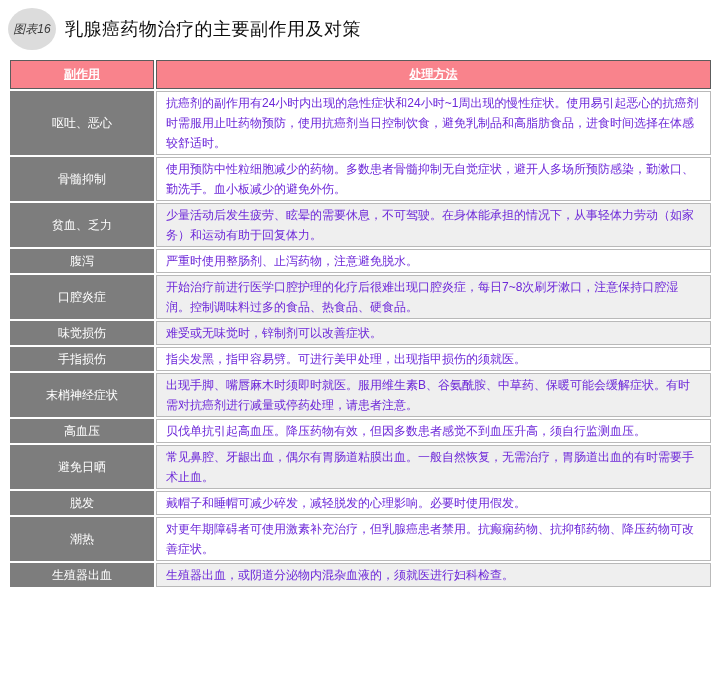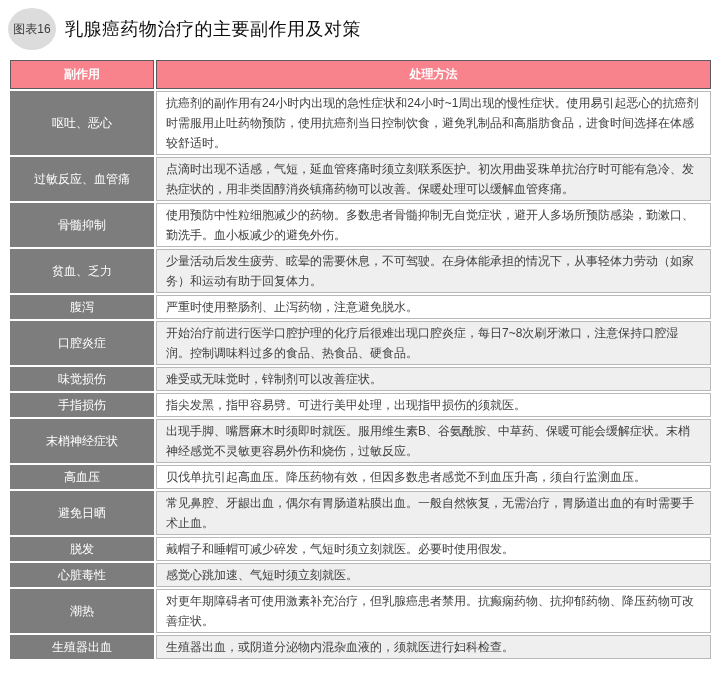--- a/index.html
+++ b/index.html
@@ -25,20 +25,21 @@
     width: 48px;
     height: 42px;
     flex: 0 0 auto;
     background: var(--badge-bg, #dcdcdc);
     border-radius: 50%;
     display: flex;
     align-items: center;
     justify-content: center;
     font-size: 12px;
     color: #3c3c3c;
+    font-style: italic;
   }
   .title {
     margin: 0;
     font-size: 18px;
     font-weight: normal;
     color: #0d0d0d;
     letter-spacing: 0.5px;
   }
   table.sidefx {
     width: 705px;
@@ -48,35 +49,36 @@
     background: #fff;
   }
   table.sidefx th {
     background: var(--header-bg, #f9838c);
     color: #ffffff;
     font-size: 12px;
     font-weight: bold;
     padding: 5px 2px;
     border: 1px solid #5c5c5c;
     text-align: center;
+    text-decoration: underline;
   }
   th.col-effect { width: 138px; }
   td.effect {
     background: var(--side-bg, #7d7d7d);
     color: #ffffff;
     font-size: 12px;
     text-align: center;
     vertical-align: middle;
     padding: 2px 16px;
     line-height: 17px;
   }
   td.treatment {
     background: #ffffff;
     border: 1px solid #b9b9b9;
-    color: #404040;
+    color: #6d28d9;
     font-size: 12px;
     line-height: 20px;
     padding: 1px 9px;
     vertical-align: middle;
     text-align: left;
   }
   tr.alt td.treatment {
     background: var(--alt-bg, #efefef);
   }
 </style>
@@ -94,24 +96,20 @@
       <tr>
         <th class="col-effect">副作用</th>
         <th class="col-treatment">处理方法</th>
       </tr>
     </thead>
     <tbody id="rows">
         <tr>
           <td class="effect">呕吐、恶心</td>
           <td class="treatment">抗癌剂的副作用有24小时内出现的急性症状和24小时~1周出现的慢性症状。使用易引起恶心的抗癌剂时需服用止吐药物预防，使用抗癌剂当日控制饮食，避免乳制品和高脂肪食品，进食时间选择在体感较舒适时。</td>
         </tr>
-        <tr class="alt">
-          <td class="effect">过敏反应、血管痛</td>
-          <td class="treatment">点滴时出现不适感，气短，延血管疼痛时须立刻联系医护。初次用曲妥珠单抗治疗时可能有急冷、发热症状的，用非类固醇消炎镇痛药物可以改善。保暖处理可以缓解血管疼痛。</td>
-        </tr>
         <tr>
           <td class="effect">骨髓抑制</td>
           <td class="treatment">使用预防中性粒细胞减少的药物。多数患者骨髓抑制无自觉症状，避开人多场所预防感染，勤漱口、勤洗手。血小板减少的避免外伤。</td>
         </tr>
         <tr class="alt">
           <td class="effect">贫血、乏力</td>
           <td class="treatment">少量活动后发生疲劳、眩晕的需要休息，不可驾驶。在身体能承担的情况下，从事轻体力劳动（如家务）和运动有助于回复体力。</td>
         </tr>
         <tr>
           <td class="effect">腹泻</td>
@@ -124,37 +122,33 @@
         <tr class="alt">
           <td class="effect">味觉损伤</td>
           <td class="treatment">难受或无味觉时，锌制剂可以改善症状。</td>
         </tr>
         <tr>
           <td class="effect">手指损伤</td>
           <td class="treatment">指尖发黑，指甲容易劈。可进行美甲处理，出现指甲损伤的须就医。</td>
         </tr>
         <tr class="alt">
           <td class="effect">末梢神经症状</td>
-          <td class="treatment">出现手脚、嘴唇麻木时须即时就医。服用维生素B、谷氨酰胺、中草药、保暖可能会缓解症状。末梢神经感觉不灵敏更容易外伤和烧伤，过敏反应。</td>
+          <td class="treatment">出现手脚、嘴唇麻木时须即时就医。服用维生素B、谷氨酰胺、中草药、保暖可能会缓解症状。有时需对抗癌剂进行减量或停药处理，请患者注意。</td>
         </tr>
         <tr>
           <td class="effect">高血压</td>
           <td class="treatment">贝伐单抗引起高血压。降压药物有效，但因多数患者感觉不到血压升高，须自行监测血压。</td>
         </tr>
         <tr class="alt">
           <td class="effect">避免日晒</td>
           <td class="treatment">常见鼻腔、牙龈出血，偶尔有胃肠道粘膜出血。一般自然恢复，无需治疗，胃肠道出血的有时需要手术止血。</td>
         </tr>
         <tr>
           <td class="effect">脱发</td>
-          <td class="treatment">戴帽子和睡帽可减少碎发，气短时须立刻就医。必要时使用假发。</td>
-        </tr>
-        <tr class="alt">
-          <td class="effect">心脏毒性</td>
-          <td class="treatment">感觉心跳加速、气短时须立刻就医。</td>
+          <td class="treatment">戴帽子和睡帽可减少碎发，减轻脱发的心理影响。必要时使用假发。</td>
         </tr>
         <tr>
           <td class="effect">潮热</td>
           <td class="treatment">对更年期障碍者可使用激素补充治疗，但乳腺癌患者禁用。抗癫痫药物、抗抑郁药物、降压药物可改善症状。</td>
         </tr>
         <tr class="alt">
           <td class="effect">生殖器出血</td>
           <td class="treatment">生殖器出血，或阴道分泌物内混杂血液的，须就医进行妇科检查。</td>
         </tr>
       </tbody>

